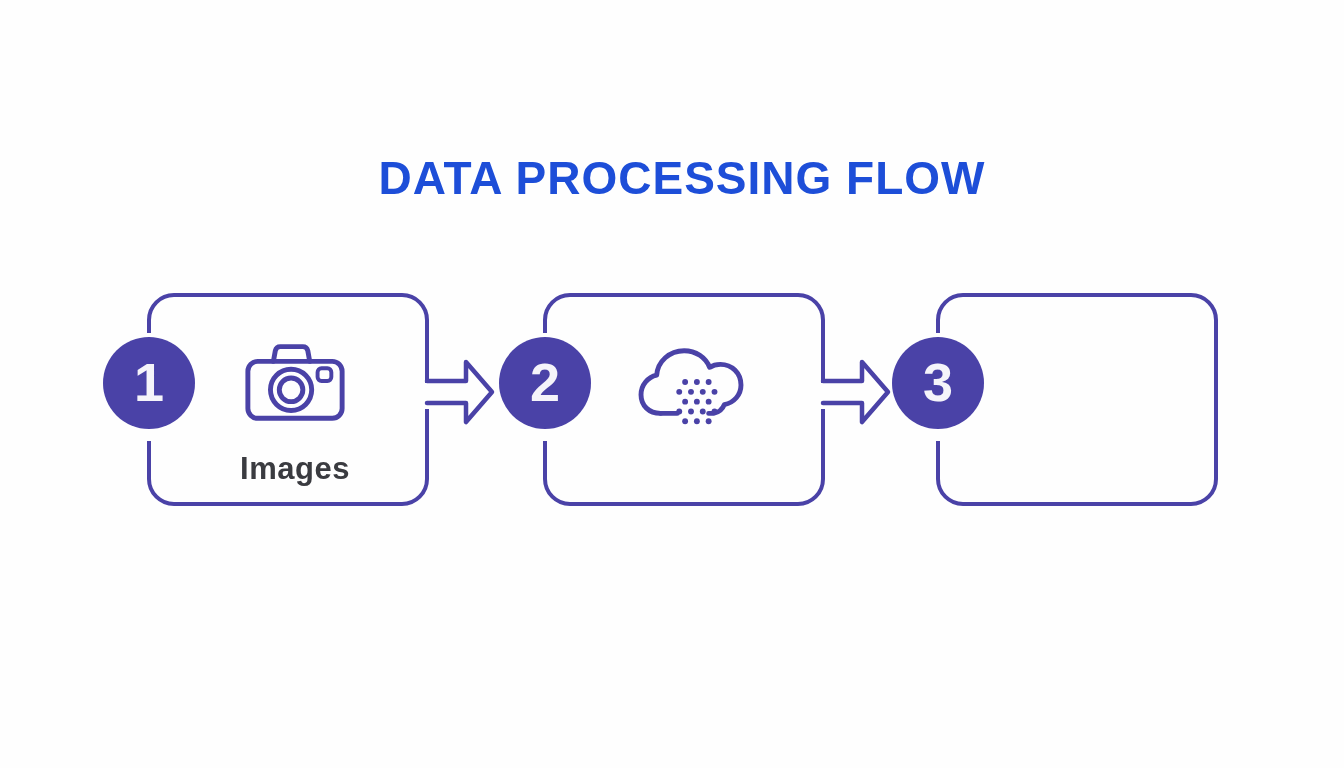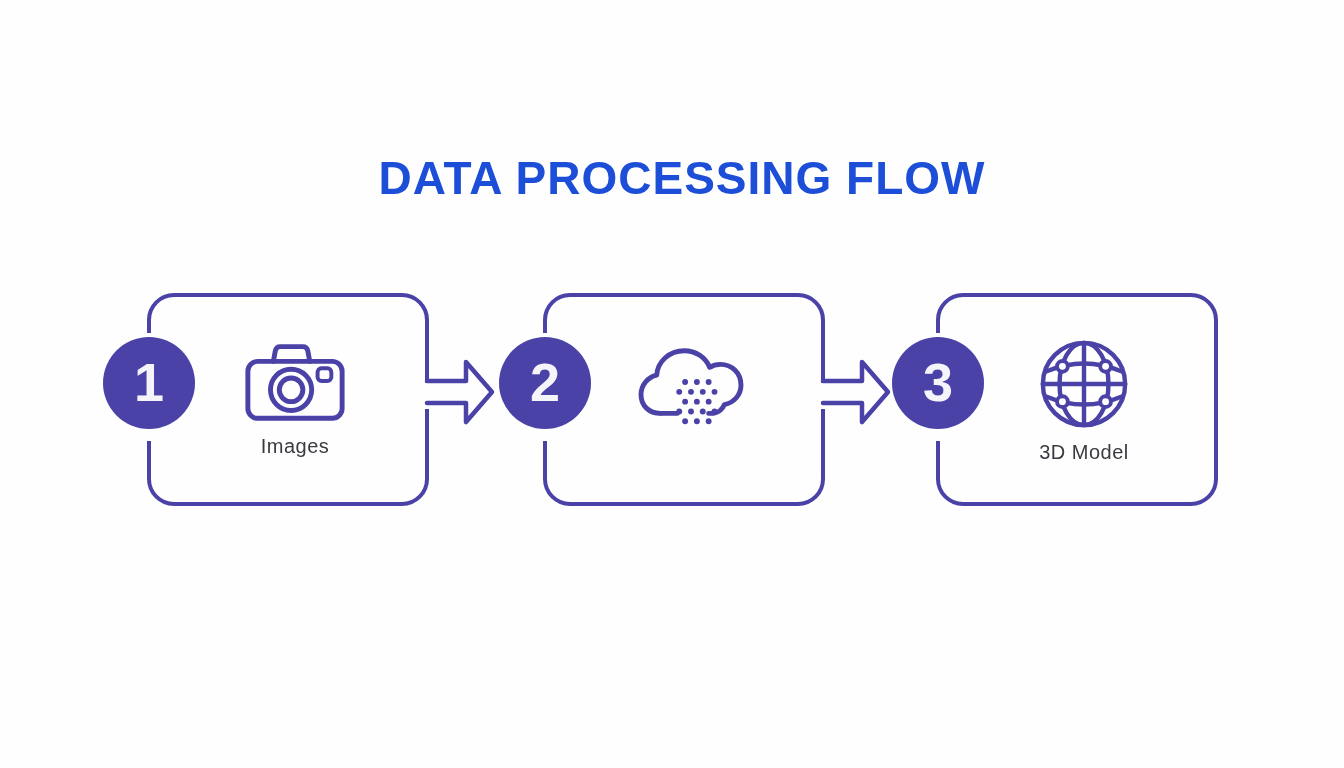--- a/index.html
+++ b/index.html
@@ -35,22 +35,22 @@
   .patch{position:absolute;background:#fefefe;z-index:2;}
   .patch-left{left:-4px;top:36px;width:11px;height:108px;}
   .patch-right{right:-4px;top:86px;width:11px;height:26px;}
 
   .content{
     position:absolute;left:14px;right:0;top:38px;
     display:flex;flex-direction:column;align-items:center;
   }
   .icon{display:block;}
   .label{
-    margin-top:8px;
-    font-size:20px;font-weight:normal;letter-spacing:0.5px;
+    margin-top:24px;
+    font-size:31px;font-weight:bold;letter-spacing:0.5px;
     color:#3a3b40;white-space:nowrap;
   }
 
   
   .badge{
     position:absolute;top:337px;width:92px;height:92px;
     border-radius:50%;background:#4a42a7;
     display:flex;align-items:center;justify-content:center;
     z-index:4;
   }
@@ -112,37 +112,20 @@
           <circle cx="52" cy="88" r="3"></circle>
             <circle cx="64" cy="88" r="3"></circle>
             <circle cx="76" cy="88" r="3"></circle>
         </g>
       </svg>
     </div>
   </div>
 
   <div class="box box-3">
     <span class="patch patch-left"></span>
-    <div class="content">
-      <svg class="icon" width="102" height="98" viewBox="0 0 104 100" fill="none" stroke="#4a42a7" stroke-linecap="round" stroke-linejoin="round">
-        <circle cx="52" cy="50" r="42" stroke-width="4.5"></circle>
-        <ellipse cx="52" cy="50" rx="25" ry="42" stroke-width="4.5"></ellipse>
-        <path d="M52 8 L52 92" stroke-width="4.5"></path>
-        <path d="M10 50 L94 50" stroke-width="4.5"></path>
-        <path d="M14 37 Q52 21 90 37" stroke-width="4.5"></path>
-        <path d="M14 63 Q52 79 90 63" stroke-width="4.5"></path>
-        <g fill="#ffffff" stroke-width="4">
-          <circle cx="30" cy="32" r="5.5"></circle>
-            <circle cx="74" cy="32" r="5.5"></circle>
-          <circle cx="30" cy="68" r="5.5"></circle>
-            <circle cx="74" cy="68" r="5.5"></circle>
-        </g>
-      </svg>
-      <div class="label">3D Model</div>
-    </div>
   </div>
 
   <svg class="arrows" width="1344" height="768" viewBox="0 0 1344 768" fill="none" stroke="#4a42a7" stroke-width="4.5" stroke-linecap="round" stroke-linejoin="round">
     <path d="M427 381 H466 V362 L492 392 L466 422 V403 H427"></path>
     <path d="M823 381 H862 V362 L888 392 L862 422 V403 H823"></path>
   </svg>
 
   <div class="badge badge-1">
     <span>1</span>
   </div>

